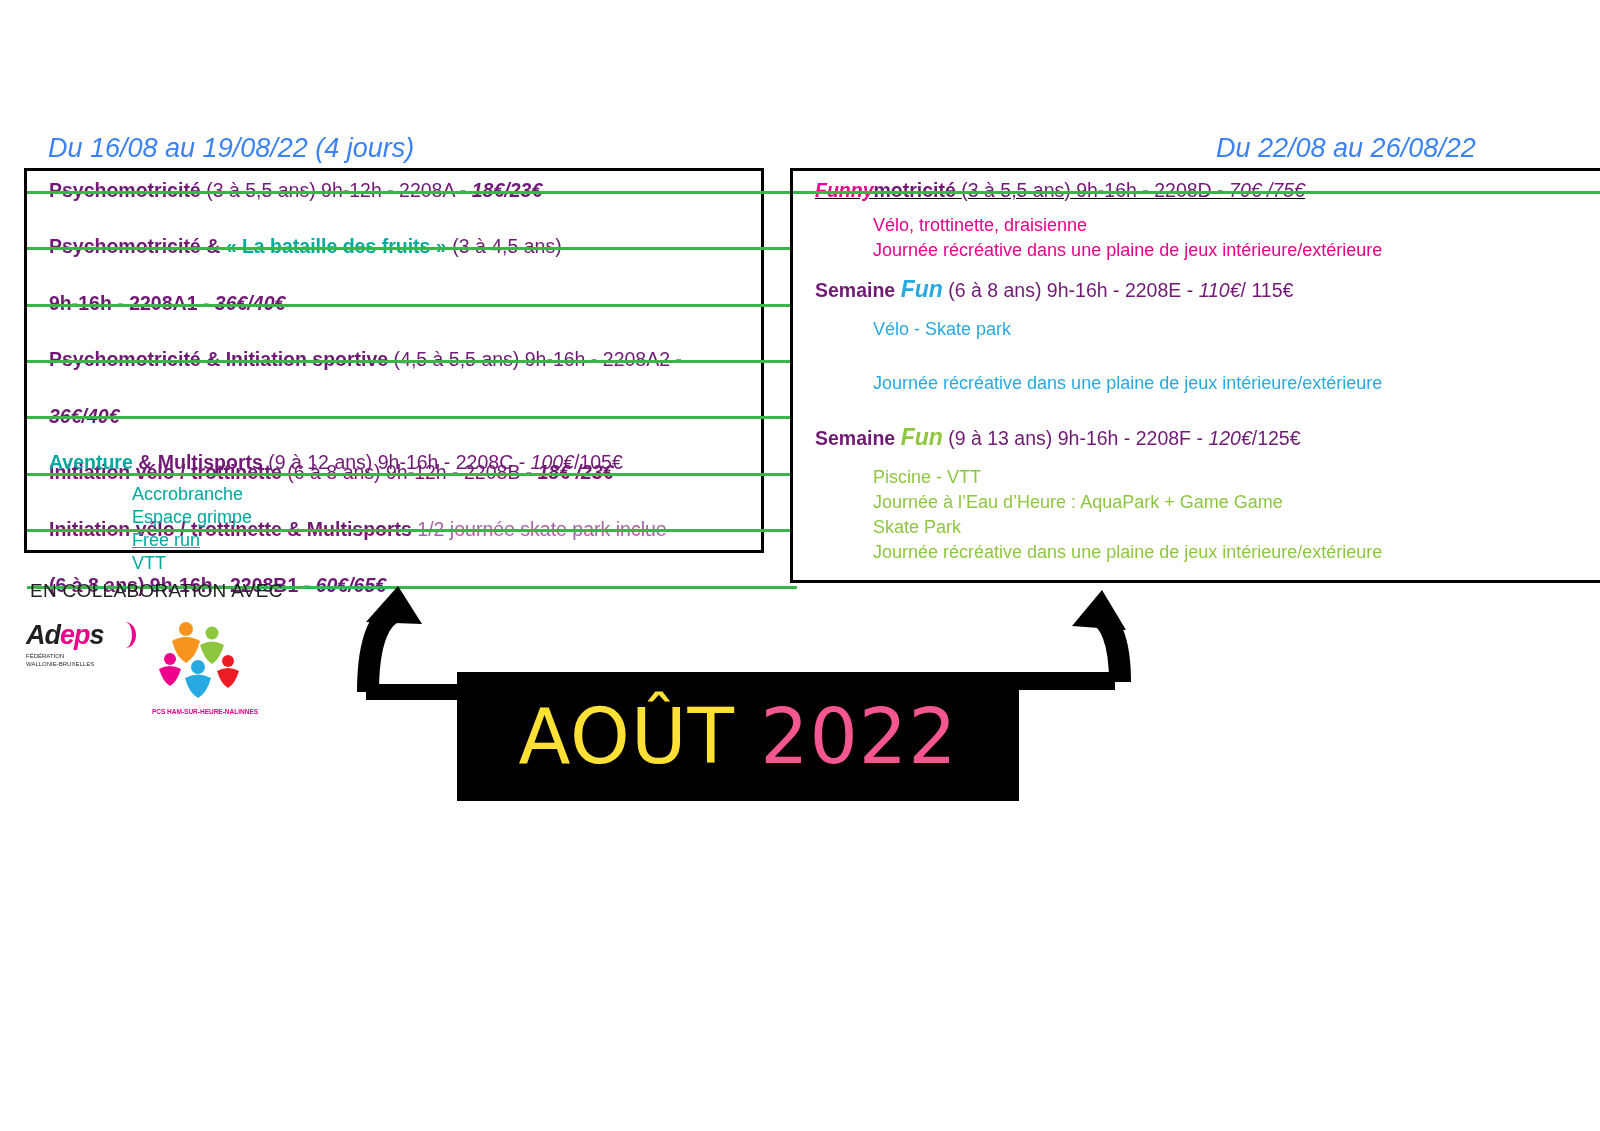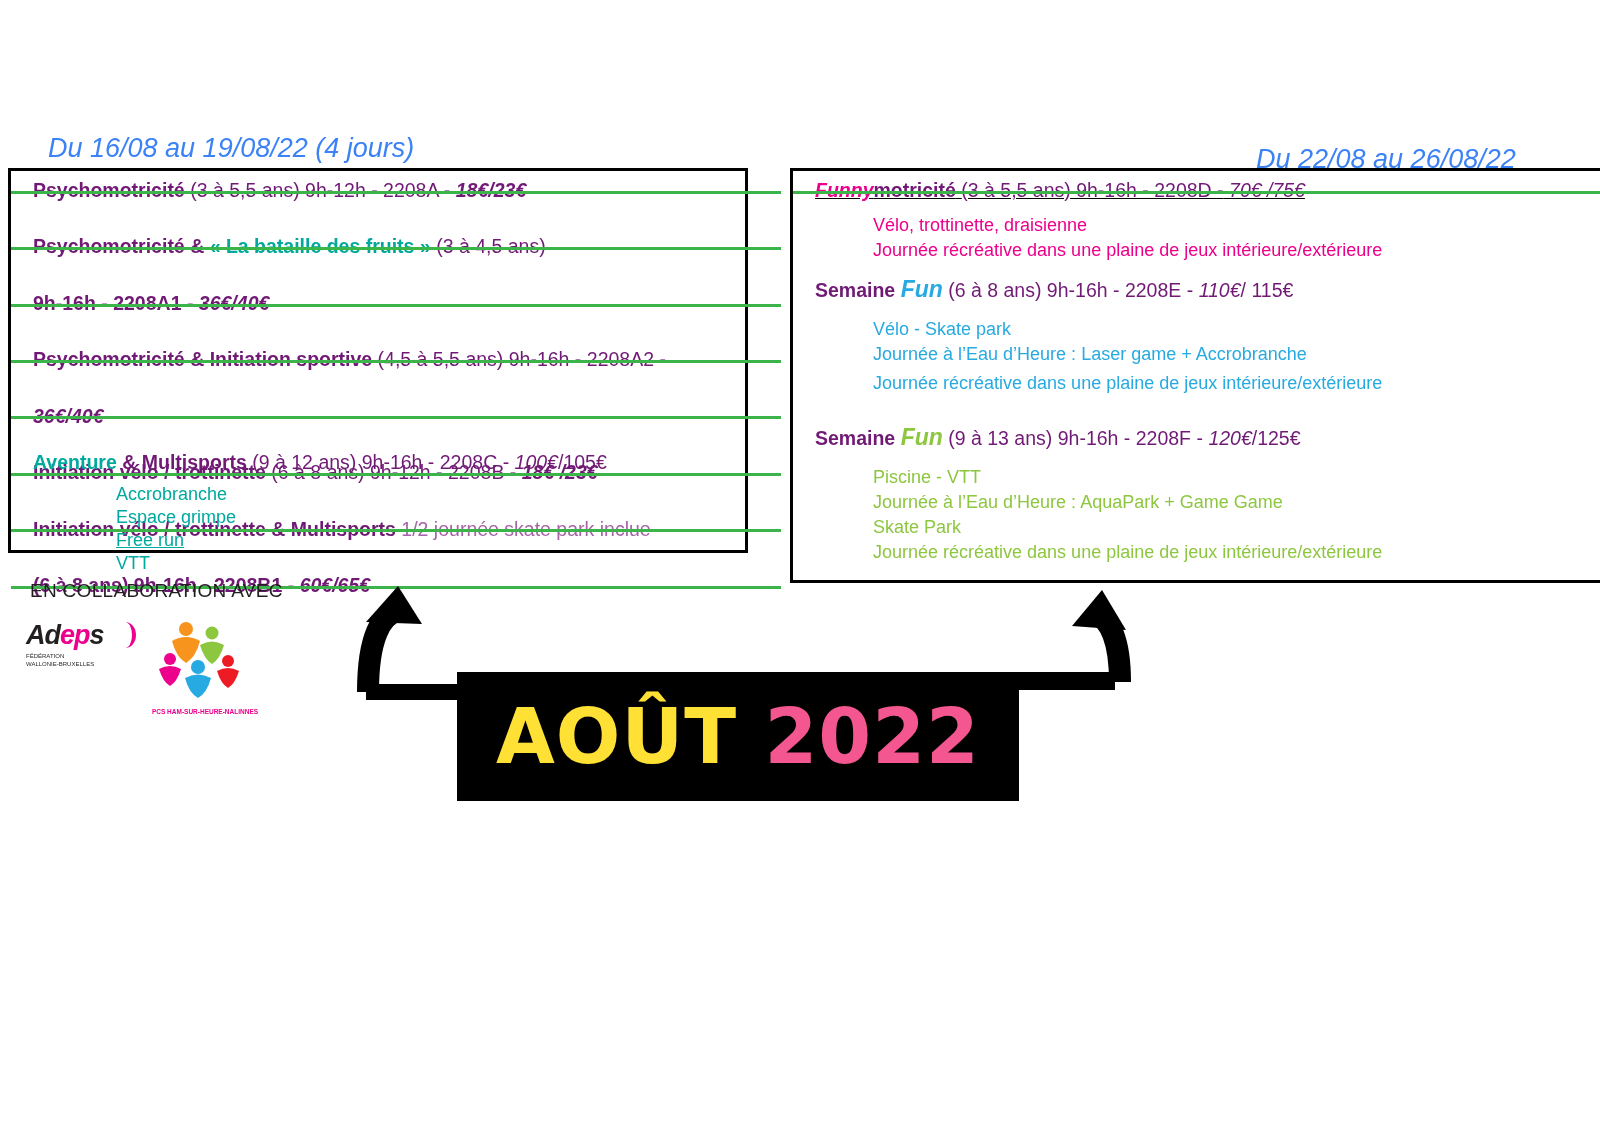--- a/index.html
+++ b/index.html
@@ -19,29 +19,29 @@
 
   
   .date-head {
     position: absolute;
     font-style: italic;
     font-size: 27px;
     color: #3b82f6;
     white-space: nowrap;
   }
   #date-left  { left: 48px;  top: 133px; }
-  #date-right { left: 1216px; top: 144px; margin-left: 40px; }
+  #date-right { left: 1216px; top: 133px; }
 
   
   .panel {
     position: absolute;
     border: 3px solid #000;
     background: #fff;
   }
-  #panel-left  { left: 8px;  top: 168px; width: 740px; height: 385px; }
+  #panel-left  { left: 24px;  top: 168px; width: 740px; height: 385px; }
   #panel-right { left: 790px; top: 168px; width: 820px; height: 415px; text-decoration: underline; }
 
   .panel-inner { position: relative; width: 100%; height: 100%; }
 
   
   .line {
     position: absolute;
     white-space: nowrap;
     font-size: 19.5px;
     color: #231f20;
@@ -118,21 +118,21 @@
 
   
   #banner {
     position: absolute;
     left: 457px; top: 672px;
     width: 562px; height: 129px;
     background: #000;
     display: flex; align-items: center; justify-content: center;
   }
   #banner .t {
-    font-size: 76px; font-weight: bold; letter-spacing: 1px;
+    font-size: 76px; font-weight: normal; letter-spacing: 1px;
     font-family: "DejaVu Sans", sans-serif;
   }
   #banner .t .y { color: #ffe135; }
   #banner .t .p { color: #f4578f; }
 
   .arrow { position: absolute; }
   #arrow-left  { left: 338px; top: 580px; width: 130px; height: 120px; }
   #arrow-right { left: 1010px; top: 590px; width: 140px; height: 115px; }
 </style>
 </head>
@@ -215,21 +215,20 @@
       <div class="sub c-pink" style="left:80px; top:44px;">Vélo, trottinette, draisienne</div>
       <div class="sub c-pink" style="left:80px; top:69px;">Journée récréative dans une plaine de jeux intérieure/extérieure</div>
 
       <div class="line" style="left:22px; top:105px;">
         <span class="b c-dark">Semaine</span>
         <span class="funword-blue" style="font-size:23px;">Fun</span>
         <span class="c-dark">(6 à 8 ans) 9h-16h - 2208E -</span>
         <span class="it c-dark">110€</span><span class="c-dark">/ 115€</span>
       </div>
       <div class="sub c-blue" style="left:80px; top:148px;">Vélo - Skate park</div>
-      <div class="sub c-blue" style="left:80px; top:173px;">Journée à l’Eau d’Heure : Laser game + Accrobranche</div>
       <div class="sub c-blue" style="left:80px; top:202px;">Journée récréative dans une plaine de jeux intérieure/extérieure</div>
 
       <div class="line" style="left:22px; top:253px;">
         <span class="b c-dark">Semaine</span>
         <span class="funword-green" style="font-size:23px;">Fun</span>
         <span class="c-dark">(9 à 13 ans) 9h-16h - 2208F -</span>
         <span class="it c-dark">120€</span><span class="c-dark">/125€</span>
       </div>
       <div class="sub c-green" style="left:80px; top:296px;">Piscine - VTT</div>
       <div class="sub c-green" style="left:80px; top:321px;">Journée à l’Eau d’Heure : AquaPark + Game Game</div>

